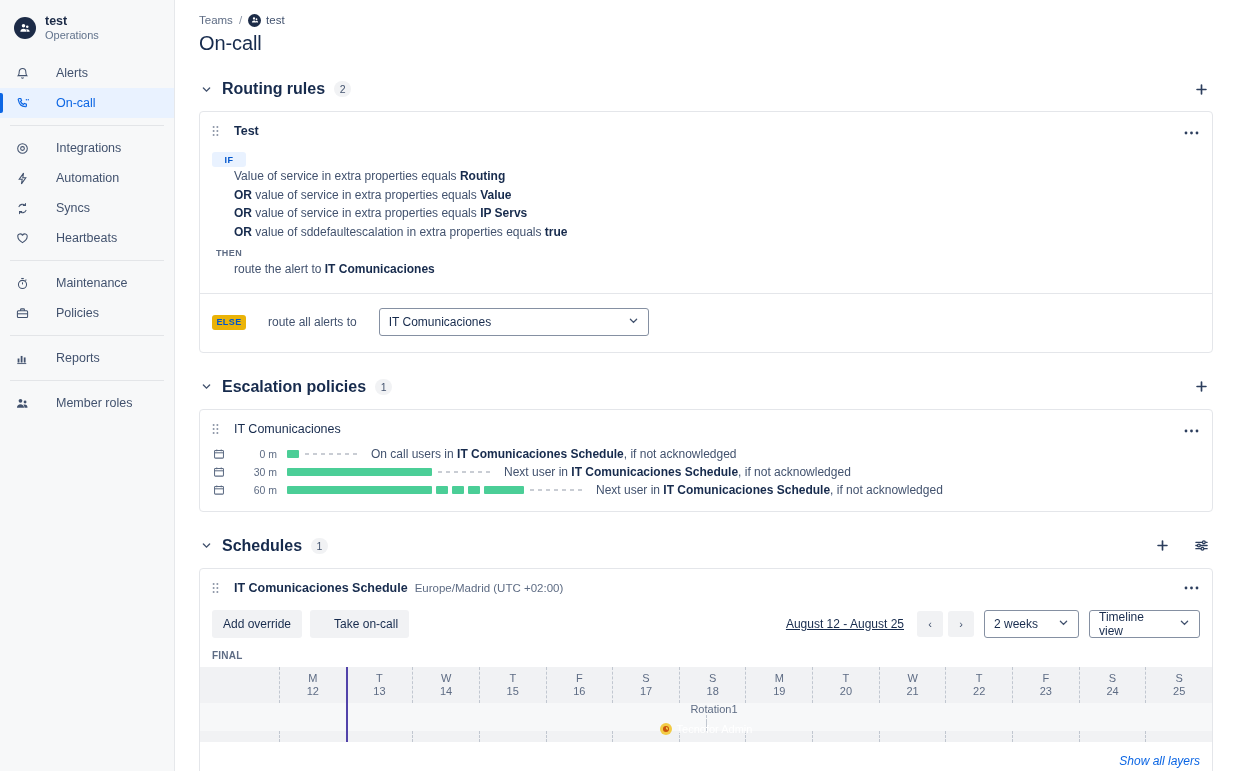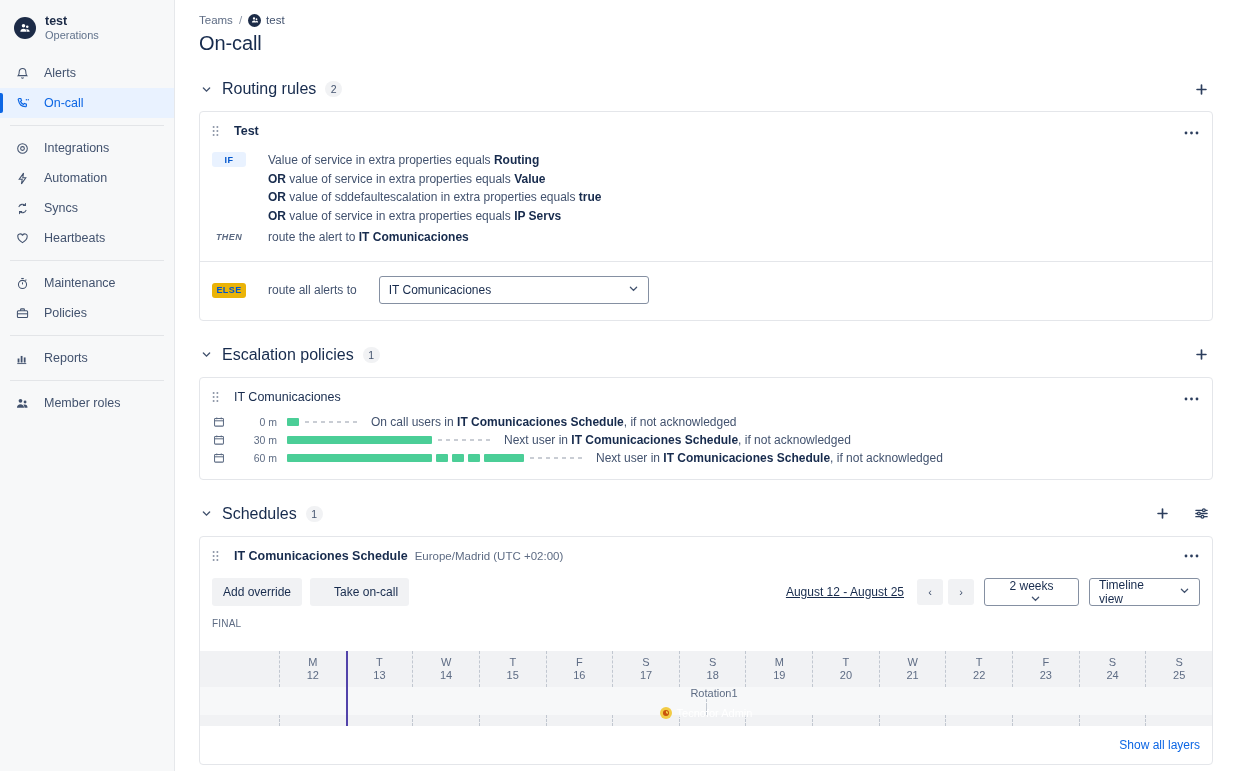--- a/index.html
+++ b/index.html
@@ -30,21 +30,21 @@
     background: #1c2b47; flex: none;
     display: flex; align-items: center; justify-content: center;
   }
   .team-texts { display: flex; flex-direction: column; line-height: 1.15; }
   .team-name { font-size: 12.5px; font-weight: 600; color: #1c2b47; }
   .team-sub { font-size: 11px; color: #62738c; margin-top: 1px; }
 
   .nav-group { padding: 4px 0; }
   .nav-sep { height: 1px; background: #e3e5e8; margin: 3px 10px; }
   .nav-item {
-    display: flex; align-items: center; gap: 13px;
+    display: flex; align-items: center; gap: 25px;
     height: 30px; padding-left: 14px; margin: 0 0;
     font-size: 12.5px; color: #42526e; cursor: pointer;
     position: relative;
   }
   .nav-item .nicon { width: 17px; height: 17px; display:flex; align-items:center; justify-content:center; flex:none; }
   .nav-item.active { background: #e9f2ff; color: #0c66e4; font-weight: 400; }
   .nav-item.active::before {
     content: ""; position: absolute; left: 0; top: 5px; bottom: 5px;
     width: 3px; background: #0c66e4; border-radius: 0 2px 2px 0;
   }
@@ -65,21 +65,21 @@
   
   .section { margin-top: 22px; }
   .section-head {
     display: flex; align-items: center; gap: 9px;
     height: 24px;
   }
   .chev {
     width: 14px; height: 14px; display:flex; align-items:center; justify-content:center;
     color:#42526e; cursor:pointer; flex:none;
   }
-  .section-title { font-size: 16px; font-weight: 400; color: #172b4d; }
+  .section-title { font-size: 16px; font-weight: 700; color: #172b4d; }
   .count-badge {
     font-size: 10.5px; color: #44546f; background:#f1f2f4;
     border-radius: 9px; min-width: 17px; height: 16px; padding: 0 5px;
     display: flex; align-items: center; justify-content: center;
   }
   .head-spacer { flex: 1; }
   .head-btn {
     width: 24px; height: 24px; display:flex; align-items:center; justify-content:center;
     color:#44546f; cursor:pointer; border-radius:3px;
   }
@@ -94,29 +94,29 @@
   }
   .grip { width: 12px; color:#8993a4; font-size: 11px; line-height: 12px; cursor: grab; flex:none; margin-top:1px; letter-spacing:-1px;}
   .rule-name { font-size: 12.5px; font-weight: 600; color:#172b4d; margin-left: 10px; }
   .more-btn {
     position: absolute; right: 10px; top: 10px;
     width: 22px; height: 22px; display:flex;align-items:center;justify-content:center;
     color:#44546f; cursor:pointer; letter-spacing: 1px; font-size: 14px;
   }
 
   .cond-block { padding: 0 14px 14px 12px; }
-  .cond-line { display: flex; align-items: flex-start; }
+  .cond-line { display: flex; align-items: flex-start; flex-direction: column; }
   .kw-badge {
     width: 34px; min-width: 34px; height: 15px; border-radius: 3px;
     font-size: 9px; font-weight: 700; letter-spacing: .4px;
     display:flex; align-items:center; justify-content:center;
     margin-top: 1px; text-transform: uppercase;
   }
   .kw-if { background: #e9f2ff; color:#0055cc; }
-  .kw-then { background: transparent; color:#5e6c84;font-style:italic; }
+  .kw-then { background: transparent; color:#5e6c84; }
   .kw-else { background: #eab308; color:#0055cc; }
   .cond-text { font-size: 12px; color:#42526e; margin-left: 22px; line-height: 18.5px; }
   .cond-text b { color:#172b4d; font-weight: 700; }
   .cond-text .orkw { color:#172b4d; font-weight:700; }
   .then-row { margin-top: 3px; }
 
   .else-sep { height:1px; background:#e4e6ea; }
   .else-row { display:flex; align-items:center; padding: 14px 14px 16px 12px; }
   .else-label { font-size: 12px; color:#42526e; margin-left: 22px; }
   .select {
@@ -158,24 +158,24 @@
     font-size: 11px; color:#42526e; cursor:pointer; border:none;
   }
   .arrow-btn + .arrow-btn { margin-left: 5px; }
   .sel2 {
     height: 28px; border:1px solid #8590a2; border-radius:3px; background:#fff;
     display:flex; align-items:center; padding: 0 9px; font-size:12px; color:#172b4d;
     margin-left: 10px; cursor:pointer;
   }
   .sel2 .sv { flex:1; }
   .sel2 .caret { font-size:10px; color:#42526e; margin-left: 8px;}
-  .sel-weeks { width: 95px; flex-direction: column; }
+  .sel-weeks { width: 95px; }
   .sel-view { width: 111px; }
 
-  .final-label { font-size: 10px; color:#5e6c84; padding: 12px 0 22px 12px; letter-spacing:.2px; }
+  .final-label { font-size: 10px; color:#5e6c84; padding: 12px 0 6px 12px; letter-spacing:.2px;font-weight:bold; }
 
   .timeline { position: relative; }
   .tl-head { display:flex; background:#f1f2f4; height: 36px; }
   .tl-labelcol { width: 79px; min-width:79px; background:#f1f2f4; }
   .tl-days { flex:1; display:flex; }
   .tl-day {
     flex:1; display:flex; flex-direction:column; align-items:center; justify-content:center;
     border-left: 1px dashed #c1c7d0; font-size: 11px; color:#5e6c84; line-height: 13px;
   }
   .tl-day:first-child { border-left: 1px dashed #c1c7d0; }
@@ -193,21 +193,21 @@
     font-size:11px; color:#fff; white-space:nowrap;
   }
   .shift-past { background:#dfa07a; }
   .shift-main { background:#c9530c; }
   .shift-avatar { width:12px; height:12px; border-radius:50%; background:#f2cb45; margin-right:5px; display:inline-flex;align-items:center;justify-content:center;flex:none;}
   .tl-footer { display:flex; height: 11px; background:#f1f2f4; }
   .tl-footer .tl-labelcol { background:#f1f2f4; }
   .nowline { position:absolute; top:0; width:2px; background:#5243aa; z-index:5; }
 
   .layers-row { display:flex; justify-content:flex-end; padding: 12px 12px 12px 0; }
-  .link { font-size:12px; color:#0c66e4; cursor:pointer; }
+  .link { font-size:12px; color:#0c66e4; cursor:pointer;font-style:italic; }
 </style>
 </head>
 <body>
 
 <div class="app">
 
   <div class="sidebar">
     <div class="team-header">
       <div class="team-avatar">
         <svg width="12" height="12" viewBox="0 0 16 16" fill="#ffffff">
@@ -402,22 +402,22 @@
               </svg>
           </span>
         </div>
 
         <div class="cond-block">
           <div class="cond-line">
             <span class="kw-badge kw-if">IF</span>
             <span class="cond-text">
               <div><span>Value of service in extra properties equals </span><b>Routing</b></div>
               <div><span class="orkw">OR</span><span> value of service in extra properties equals </span><b>Value</b></div>
+              <div><span class="orkw">OR</span><span> value of service in extra properties equals </span><b>IP Servs</b></div>
               <div><span class="orkw">OR</span><span> value of sddefaultescalation in extra properties equals </span><b>true</b></div>
-              <div><span class="orkw">OR</span><span> value of service in extra properties equals </span><b>IP Servs</b></div>
             </span>
           </div>
           <div class="cond-line then-row">
             <span class="kw-badge kw-then">THEN</span>
             <span class="cond-text"><span>route the alert to </span><b>IT Comunicaciones</b></span>
           </div>
         </div>
 
         <div class="else-sep"></div>
 

